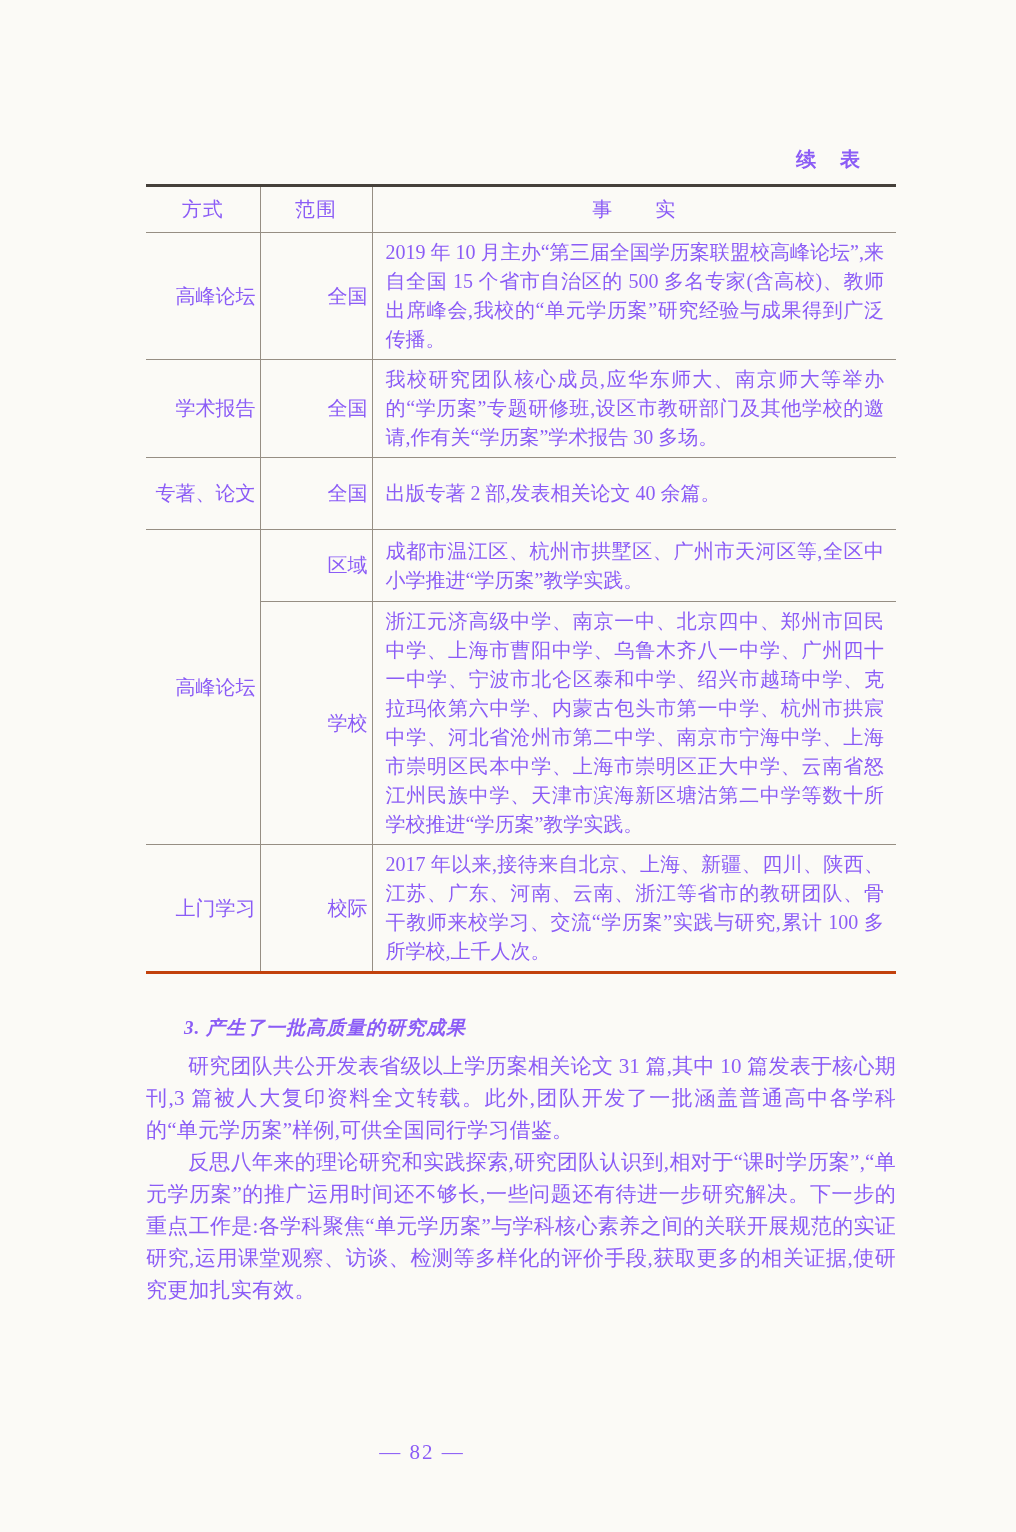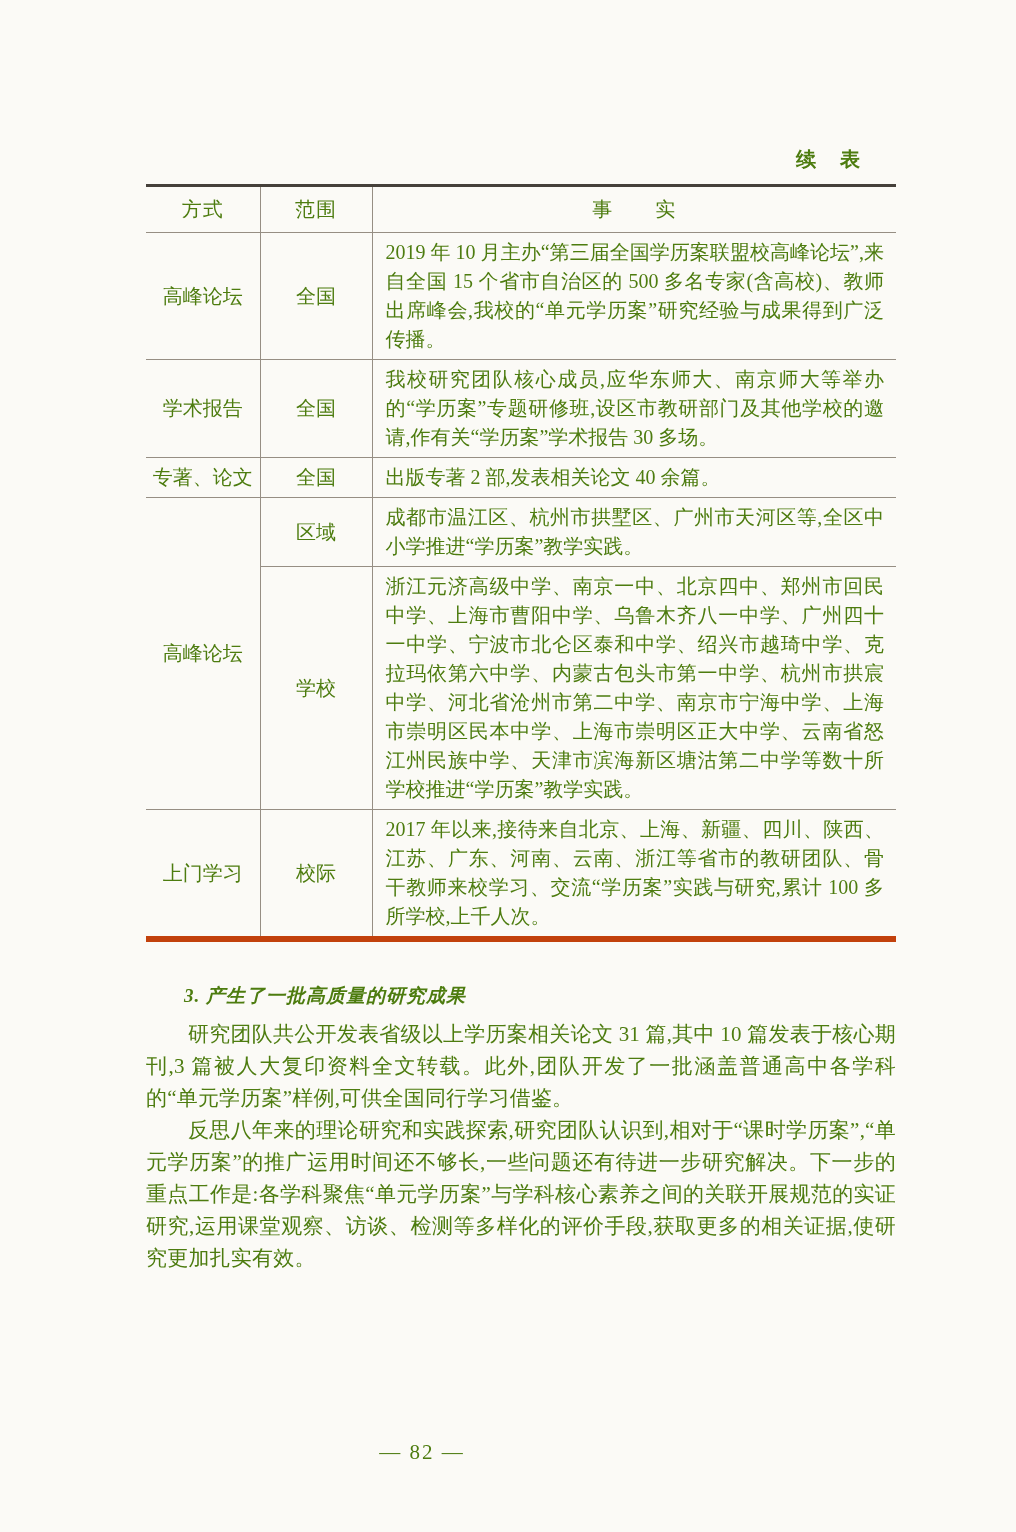--- a/index.html
+++ b/index.html
@@ -6,21 +6,21 @@
     margin: 0;
     padding: 0;
     background: #e8e6e1;
   }
   .page {
     position: relative;
     width: 1016px;
     height: 1532px;
     background: #fbfaf6;
     font-family: "Liberation Serif", "DejaVu Serif", serif;
-    color: #4d7c0f;
+    color: #8b5cf6;
     overflow: hidden;
     margin: 0 auto;
   }
   .content {
     position: absolute;
     left: 146px;
     top: 0;
     width: 750px;
   }
   .continued-label {
@@ -29,21 +29,21 @@
     padding-right: 34px;
     font-size: 20px;
     font-weight: bold;
     letter-spacing: 2px;
   }
   table.report-table {
     margin-top: 11px;
     width: 750px;
     border-collapse: collapse;
     border-top: 3px solid #45403a;
-    border-bottom: 6px solid #c2410c;
+    border-bottom: 3px solid #c2410c;
     font-size: 20px;
     line-height: 29px;
     table-layout: fixed;
   }
   table.report-table col.c1 { width: 114px; }
   table.report-table col.c2 { width: 112px; }
   table.report-table col.c3 { width: 524px; }
   table.report-table th,
   table.report-table td {
     border: 1px solid #968e83;
@@ -53,22 +53,22 @@
   table.report-table th:first-child,
   table.report-table td:first-child { border-left: none; }
   table.report-table th:last-child,
   table.report-table td:last-child { border-right: none; }
   table.report-table thead th {
     text-align: center;
     padding: 8px 4px;
     letter-spacing: 1px;
   }
   td.cell-method, td.cell-scope {
-    text-align: center;
-    padding: 5px 4px;
+    text-align: right;
+    padding: 21px 4px;
   }
   td.cell-fact {
     text-align: justify;
     padding: 5px 12px 5px 13px;
   }
   .body-text {
     margin-top: 38px;
     font-size: 21px;
     line-height: 32px;
   }

